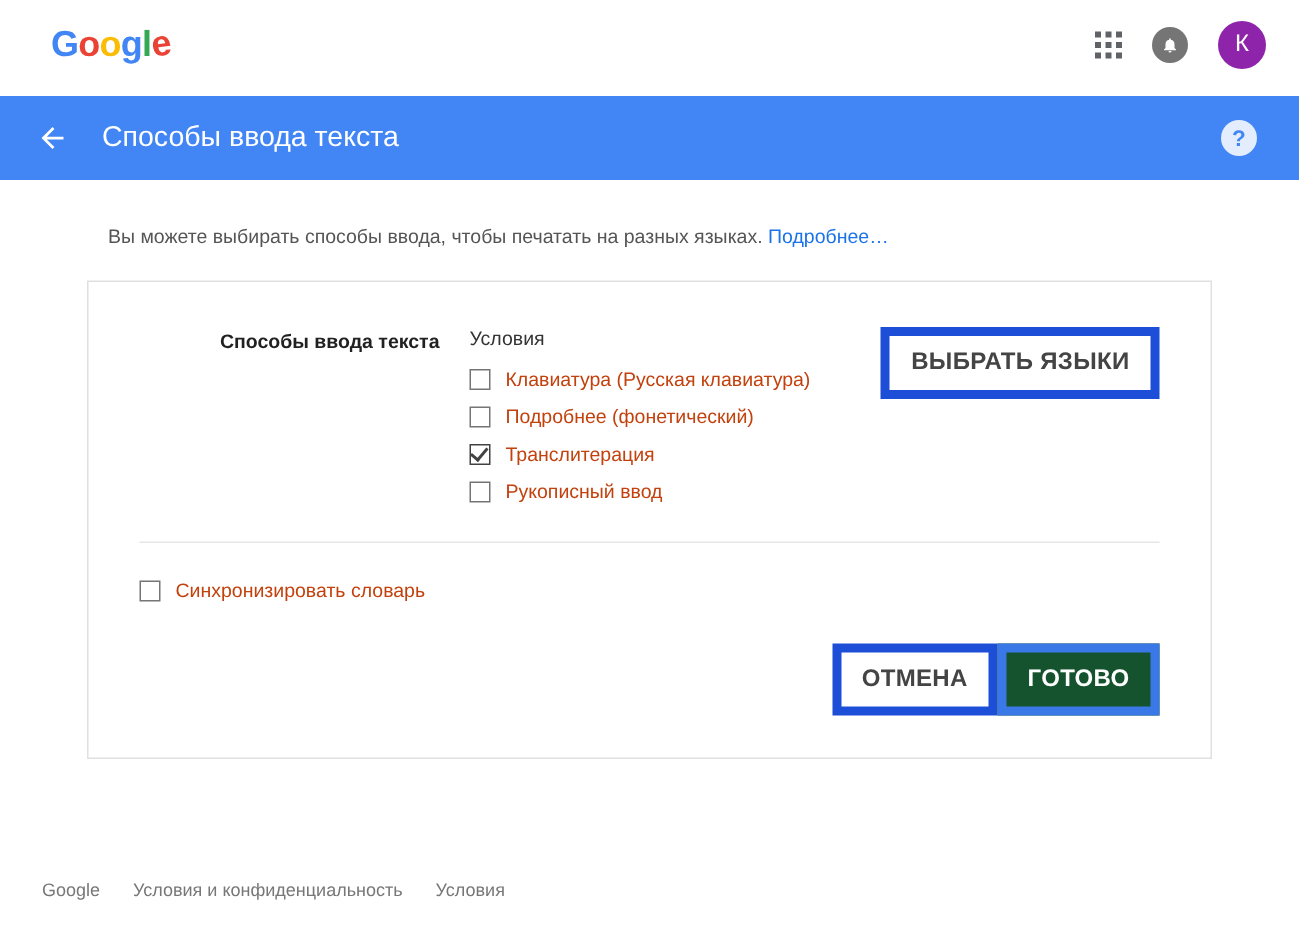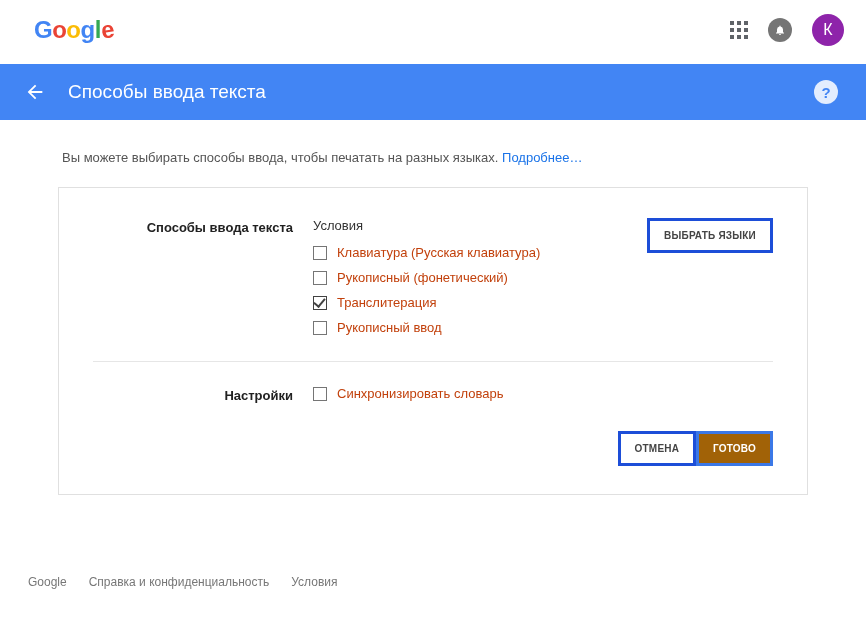--- a/index.html
+++ b/index.html
@@ -63,21 +63,21 @@
     width:24px; height:24px; border-radius:50%; background:rgba(255,255,255,0.85);
     color:#4285F4; display:flex; align-items:center; justify-content:center;
     font-size:15px; font-weight:700; cursor:pointer;
   }
   .content {
     max-width: 750px;
     margin: 0 auto;
     padding: 30px 0 60px;
   }
   .intro {
-    font-size:13px; color:#555; margin: 0 0 22px 4px;
+    font-size:13px; color:#555; margin: 0 0 22px 14px;
   }
   .intro a { color:#1a73e8; text-decoration:none; cursor:pointer; }
   .card {
     border:1px solid #e0e0e0;
     background:#fff;
     padding: 30px 34px 28px 34px;
   }
   .row {
     display:flex;
     align-items:flex-start;
@@ -106,31 +106,31 @@
     content:''; position:absolute;
     left:2px; top:-1px; width:5px; height:9px;
     border:solid #424242; border-width:0 2px 2px 0;
     transform:rotate(40deg);
   }
   .side-btn {
     flex-shrink:0;
   }
   .btn {
     display:inline-block;
-    border:3px solid #1d4ed8;
+    border:6px solid #1d4ed8;
     background:#fff;
     color:#444;
-    font-size:10px;
+    font-size:16px;
     font-weight:700;
     padding:9px 14px;
     cursor:pointer;
     letter-spacing:0.2px;
   }
   .btn.primary {
-    background:#a16207; border-color:#3b78e7; color:#fff;
+    background:#14532d; border-color:#3b78e7; color:#fff;
   }
   .divider {
     border:none; border-top:1px solid #e6e6e6;
     margin:26px 0 24px;
   }
   .actions {
     margin-top:28px;
     display:flex; justify-content:flex-end; gap:0;
   }
   .footer {
@@ -192,54 +192,53 @@
     <div class="row">
       <div class="row-label">Способы ввода текста</div>
       <div class="row-body">
         <div class="lang-name">Условия</div>
         <label class="opt">
           <span class="cb"></span>
           <span class="opt-text">Клавиатура (Русская клавиатура)</span>
         </label>
         <label class="opt">
           <span class="cb"></span>
-          <span class="opt-text">Рукописный (фонетический)</span>
+          <span class="opt-text">Подробнее (фонетический)</span>
         </label>
         <label class="opt">
           <span class="cb checked"></span>
           <span class="opt-text">Транслитерация</span>
         </label>
         <label class="opt">
           <span class="cb"></span>
           <span class="opt-text">Рукописный ввод</span>
         </label>
       </div>
       <div class="side-btn">
         <button class="btn">ВЫБРАТЬ ЯЗЫКИ</button>
       </div>
     </div>
 
     <hr class="divider">
 
     <div class="row">
-      <div class="row-label">Настройки</div>
       <div class="row-body">
         <label class="opt">
           <span class="cb"></span>
           <span class="opt-text">Синхронизировать словарь</span>
         </label>
       </div>
       <div class="side-btn" style="width:140px;"></div>
     </div>
 
     <div class="actions">
       <button class="btn">ОТМЕНА</button>
       <button class="btn primary">ГОТОВО</button>
     </div>
 
   </div>
 </div>
 
 <div class="footer">
   <a>Google</a>
-  <a>Справка и конфиденциальность</a>
+  <a>Условия и конфиденциальность</a>
   <a>Условия</a>
 </div>
 
 </body></html>

